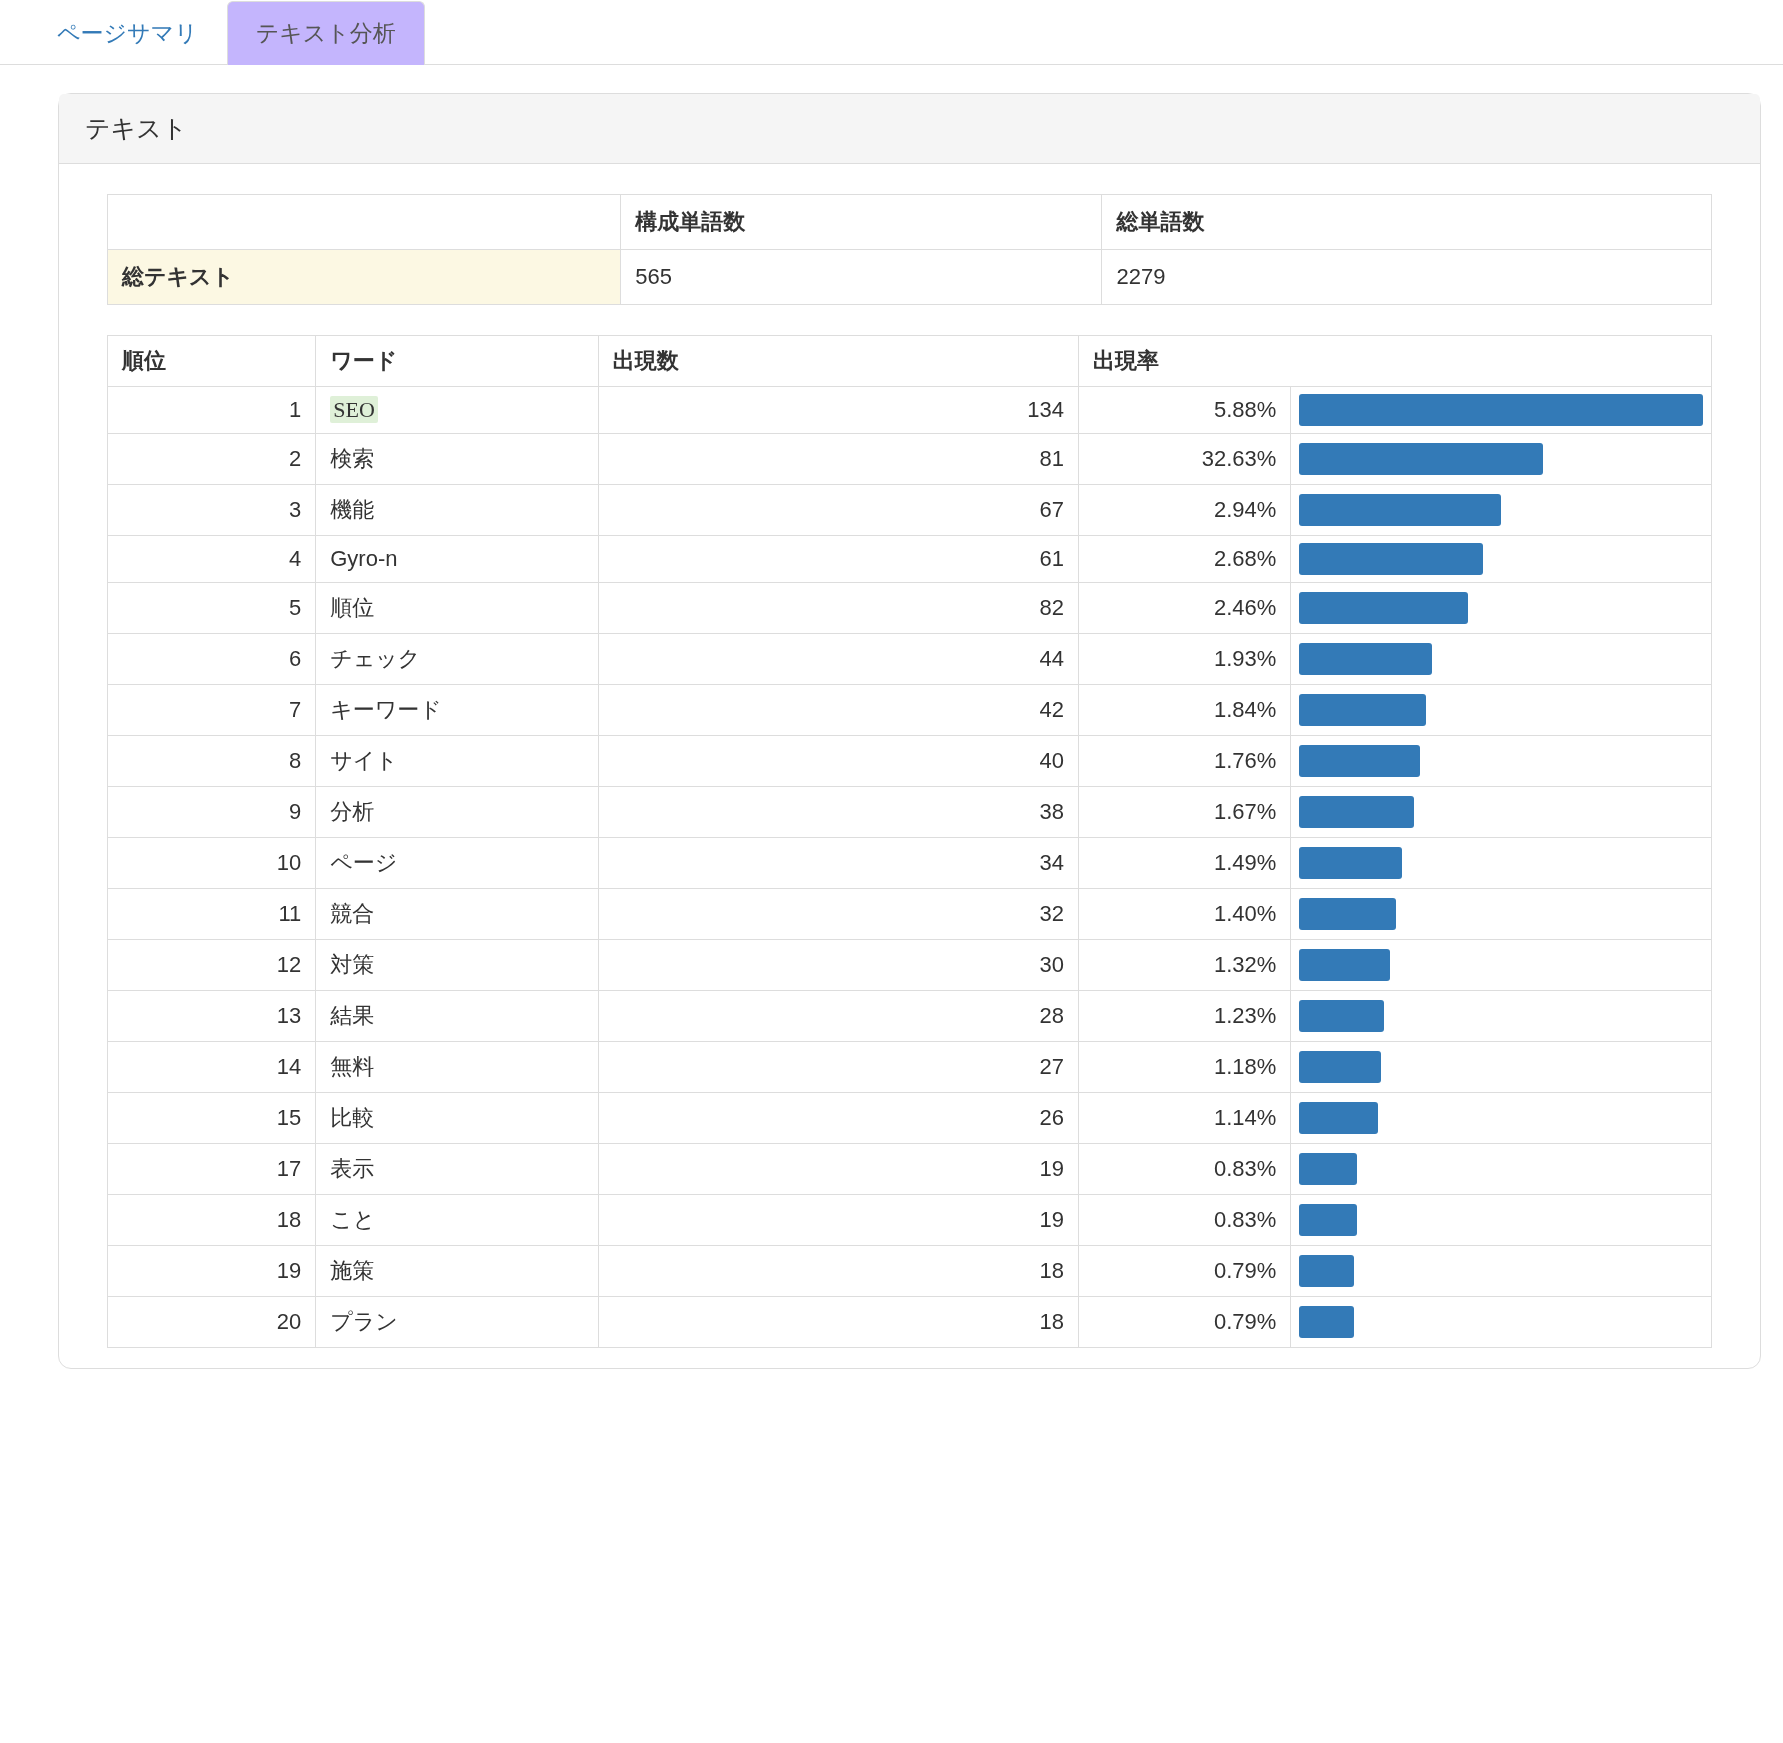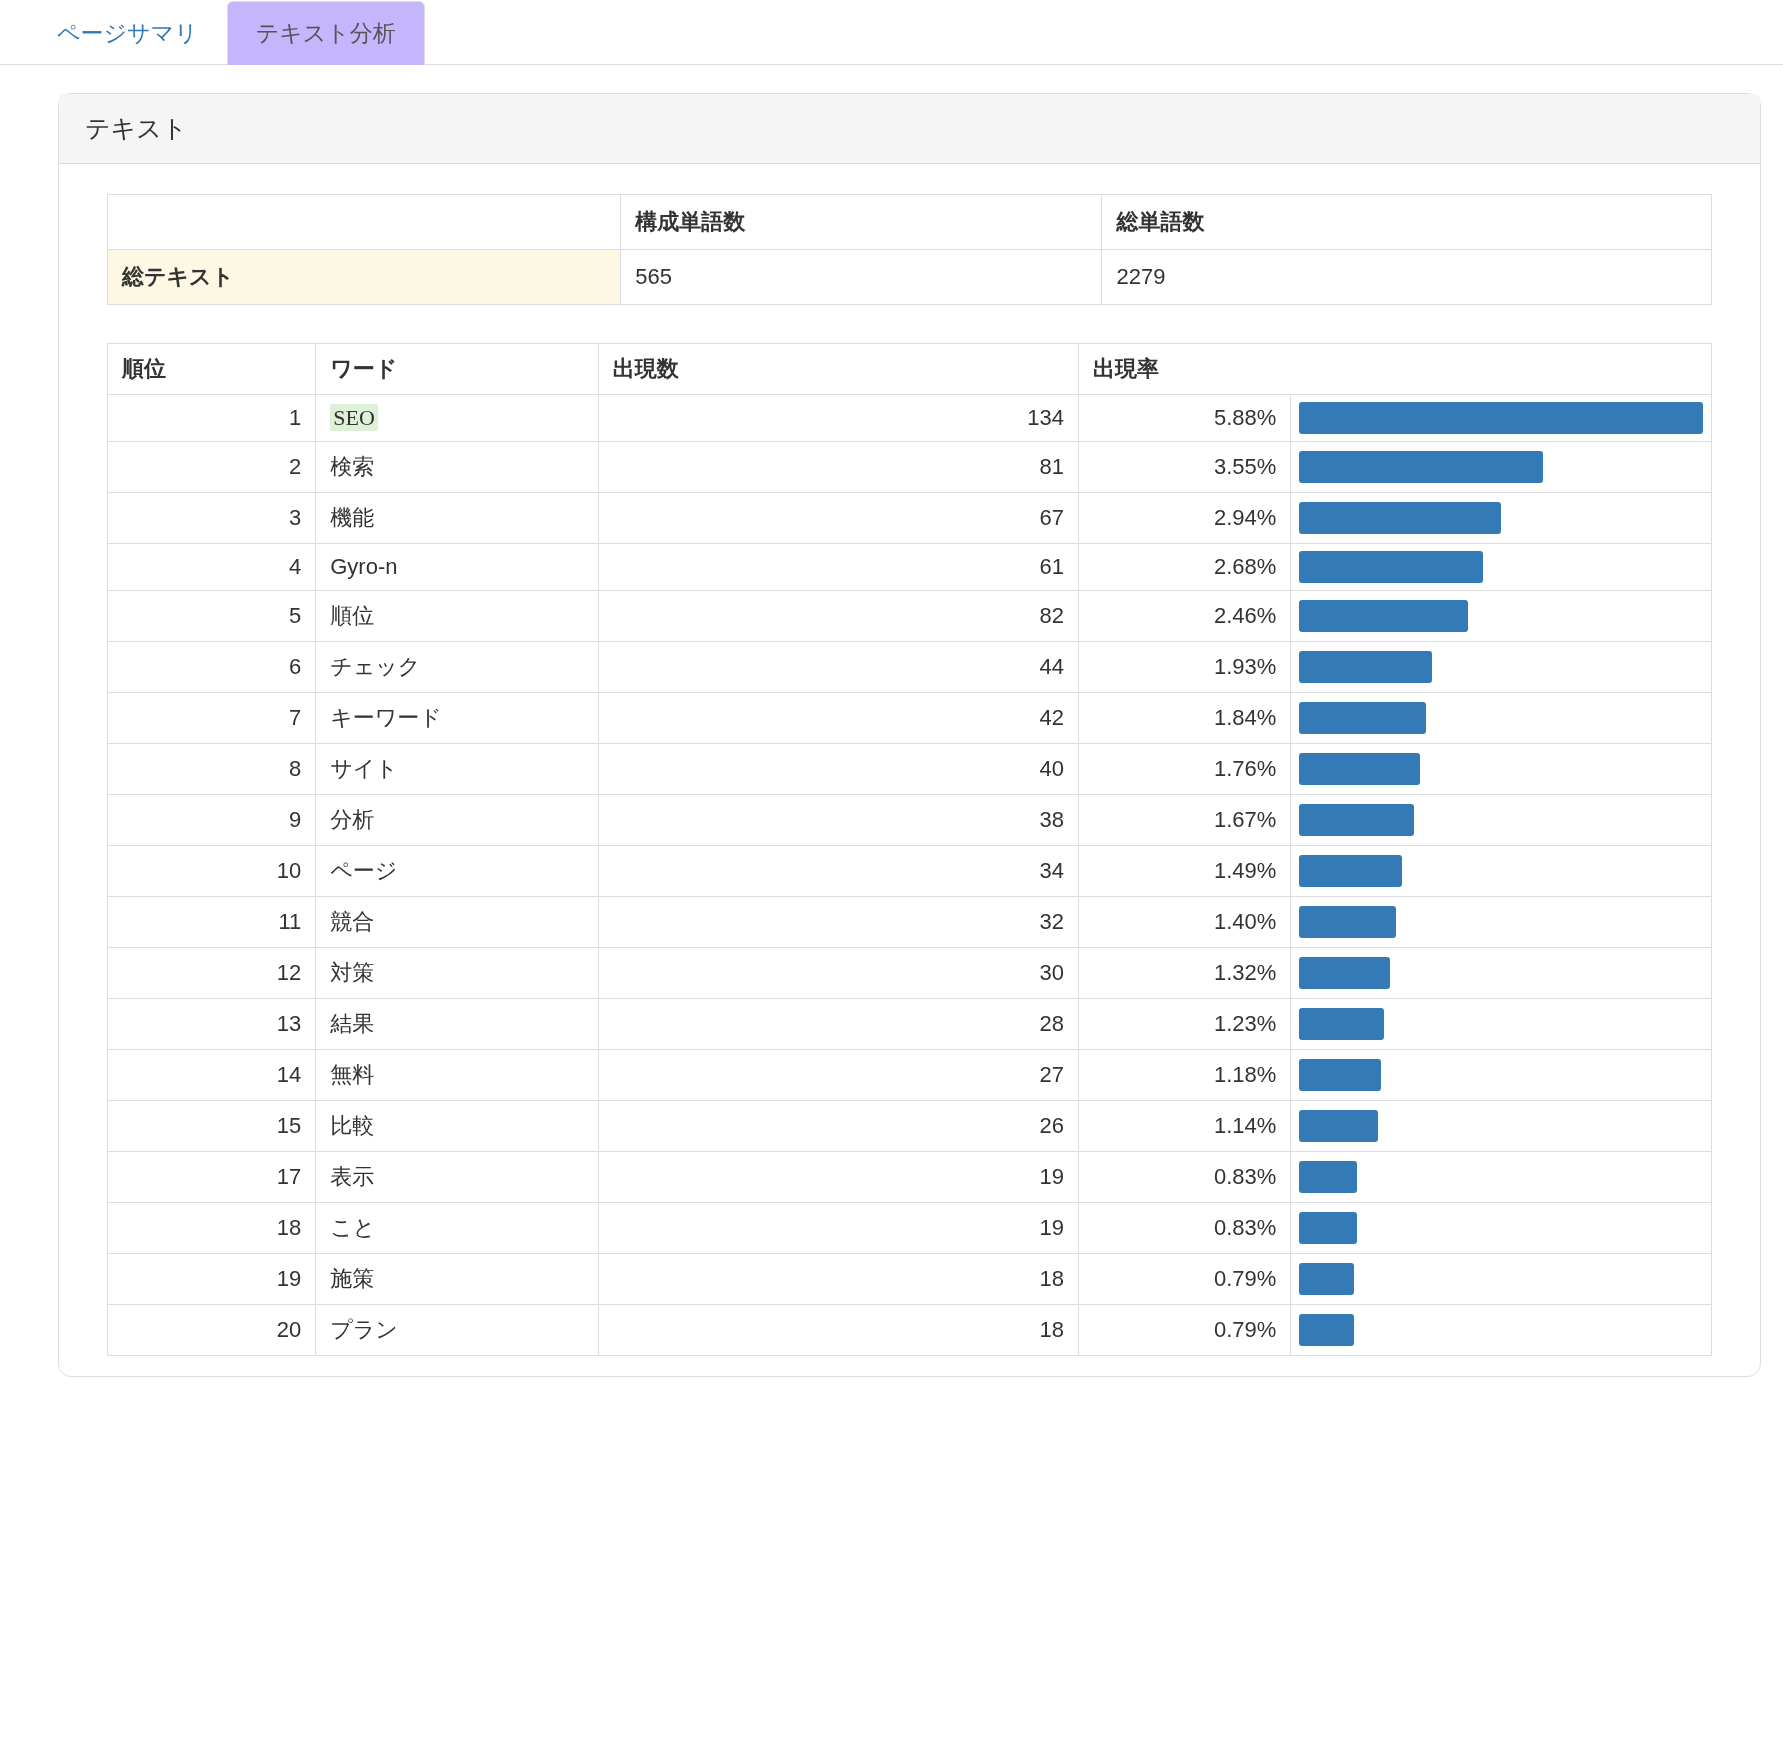--- a/index.html
+++ b/index.html
@@ -55,21 +55,21 @@
     color: #333;
     border-top-left-radius: 5px;
     border-top-right-radius: 5px;
   }
   .panel-body { padding: 30px 48px 20px 48px; }
 
   
   table.summary {
     width: 100%;
     border-collapse: collapse;
-    margin-bottom: 38px;
+    margin-bottom: 30px;
   }
   table.summary th, table.summary td {
     border: 1px solid #ddd;
     padding: 12px 14px;
     text-align: left;
     font-size: 22px;
   }
   table.summary th {
     background: #fff;
     font-weight: 700;
@@ -181,21 +181,21 @@
                 <td class="bar">
                   <div class="bar-outer">
                     <div class="bar-inner" style="width: 100%;"></div>
                   </div>
                 </td>
               </tr>
               <tr>
                 <td class="rank">2</td>
                 <td class="word">検索</td>
                 <td class="count">81</td>
-                <td class="rate">3.55%</td>
+                <td class="rate">32.63%</td>
                 <td class="bar">
                   <div class="bar-outer">
                     <div class="bar-inner" style="width: 60.45%;"></div>
                   </div>
                 </td>
               </tr>
               <tr>
                 <td class="rank">3</td>
                 <td class="word">機能</td>
                 <td class="count">67</td>

